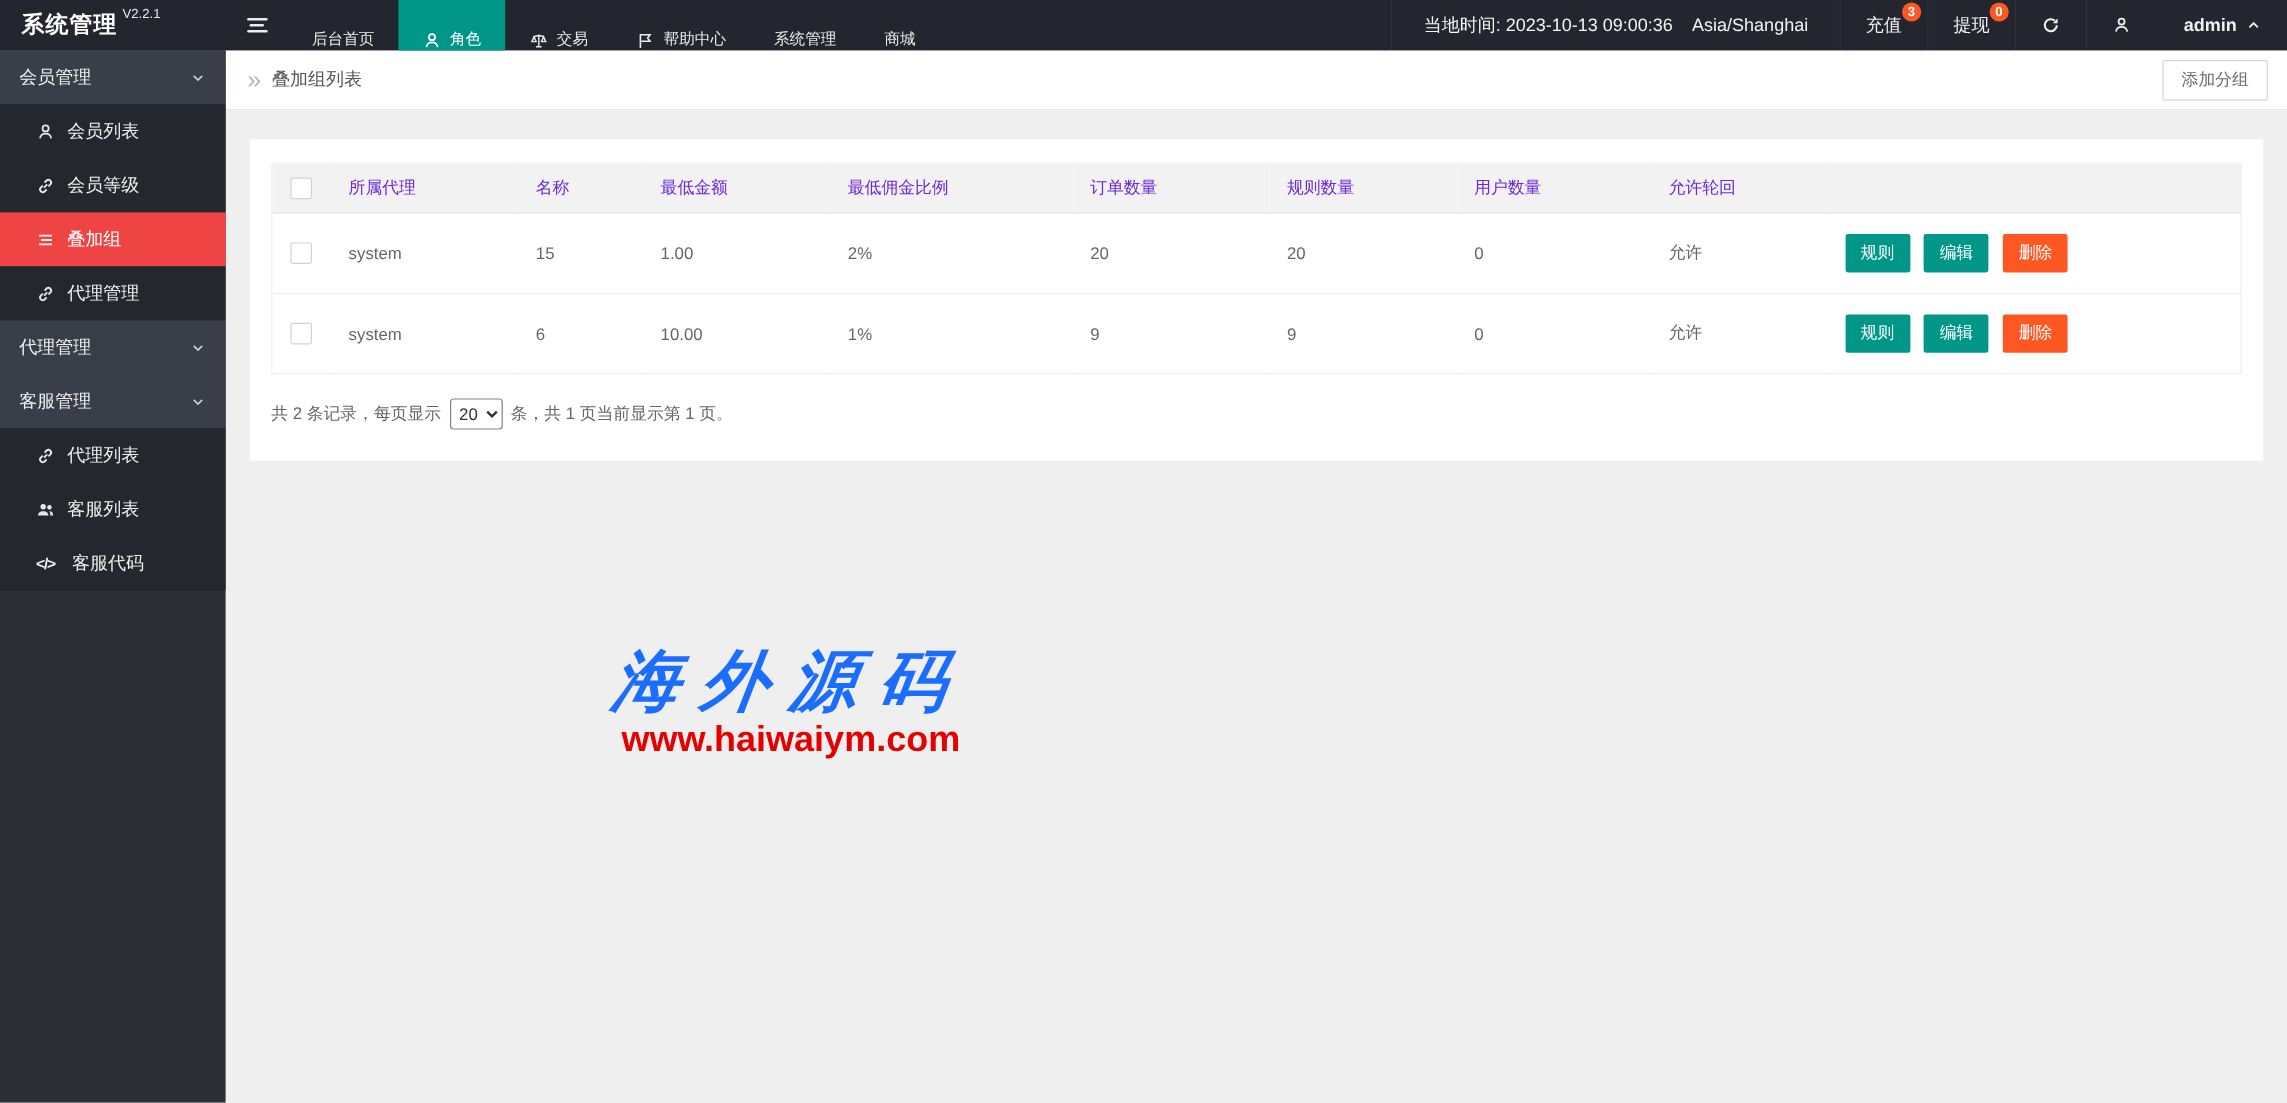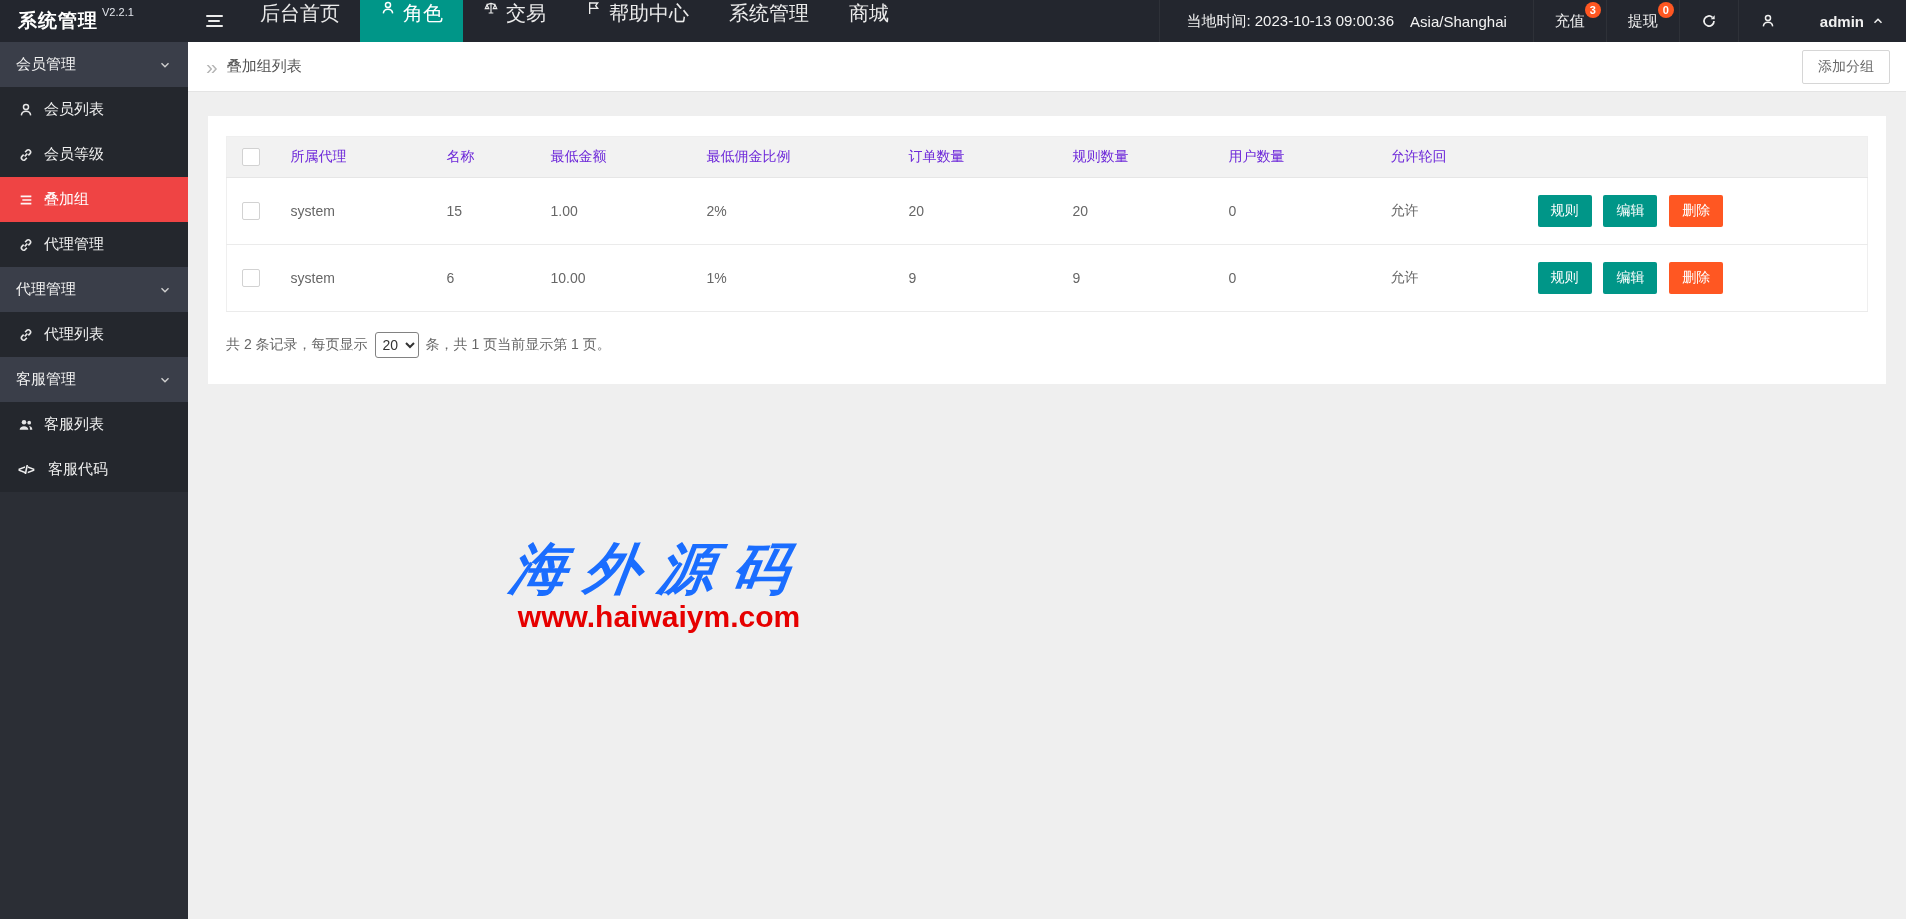--- a/index.html
+++ b/index.html
@@ -16,37 +16,37 @@
     position:absolute; top:0; left:0; right:0; height:42px;
     background:#23262e; display:flex; align-items:stretch; color:#f0f0f0; z-index:20;
   }
   .logo { width:188px; flex:0 0 188px; display:flex; align-items:center; padding-left:18px; }
   .logo-title { font-size:19px; font-weight:bold; color:#fff; letter-spacing:1px; }
   .logo-ver { font-size:11px; color:#e3e6ec; margin:6px 0 0 4px; align-self:flex-start; }
   .nav-toggle { width:52px; display:flex; flex-direction:column; justify-content:center; align-items:center; gap:3px; cursor:pointer; }
   .nav-toggle .bar { height:2px; background:#ececec; border-radius:1px; }
   .nav-toggle .b1 { width:17px; } .nav-toggle .b2 { width:12px; } .nav-toggle .b3 { width:17px; }
   .topnav { display:flex; align-items:stretch; }
-  .topnav-item { display:flex; align-items:flex-start; gap:7px; padding:0 20px; font-size:20px; color:#ebebeb; cursor:pointer; white-space:nowrap; }
+  .topnav-item { display:flex; align-items:flex-end; gap:7px; padding:0 20px; font-size:13px; color:#ebebeb; cursor:pointer; white-space:nowrap; }
   .topnav-item.active { background:#009688; color:#fff; }
   .ic16 { width:16px; height:16px; display:block; }
   .ic14 { width:14px; height:14px; display:block; }
   .topbar-right { margin-left:auto; display:flex; align-items:stretch; }
   .time-block { display:flex; align-items:center; gap:16px; padding:0 26px; font-size:15px; color:#f3f3f3; border-left:1px solid rgba(255,255,255,.05); }
   .top-item { position:relative; display:flex; align-items:center; gap:7px; justify-content:center; padding:0 21px; font-size:15px; cursor:pointer; border-left:1px solid rgba(255,255,255,.05); white-space:nowrap; }
   .badge {
     position:absolute; top:2px; right:5px; min-width:16px; height:16px; padding:0 4px;
     background:#ff5722; border-radius:8px; color:#fff; font-size:11px; line-height:16px; text-align:center; font-weight:bold;
   }
 
   
   .sidebar { position:absolute; top:42px; left:0; bottom:0; width:188px; background:#2b2e35; z-index:10; }
   .side-item { height:45px; display:flex; align-items:center; font-size:15px; color:#f0f0f0; cursor:pointer; }
   .side-header { background:#3a3e49; padding:0 16px; justify-content:space-between; }
-  .side-sub { background:#24272d; padding:0 18px; gap:10px; }
+  .side-sub { background:#24272d; padding:0 30px; gap:10px; }
   .side-sub.active { background:#ef4444; color:#fff; }
   .side-icon { width:16px; height:16px; flex:0 0 16px; opacity:.95; }
   .code-glyph { font-size:13px; font-weight:bold; letter-spacing:-1px; width:20px; flex:0 0 20px; }
 
   
   .main { position:absolute; left:188px; top:42px; right:0; bottom:0; background:#efefef; overflow:hidden; }
   .crumb-bar { height:50px; background:#fff; border-bottom:1px solid #e4e4e4; display:flex; align-items:center; padding:0 16px 0 18px; }
   .crumb-arrow { color:#b5b5b5; font-size:21px; margin-right:9px; line-height:1; }
   .crumb-title { font-size:15px; color:#555; }
   .btn-ghost { margin-left:auto; background:#fff; border:1px solid #d6d6d6; color:#6a6a6a; font-size:14px; padding:7px 15px; border-radius:2px; cursor:pointer; font-family:inherit; }
@@ -197,33 +197,33 @@
           <path d="M15.5 12.5L18 10a3.4 3.4 0 0 0-4.8-4.8L10.7 7.7"></path>
         </svg>
       <span>代理管理</span>
     </div>
     <div class="side-item side-header">
       <span>代理管理</span>
       <svg class="ic14" viewBox="0 0 24 24" fill="none" stroke="#cfcfcf" stroke-width="2.4">
           <path d="M6 9l6 6 6-6"></path>
         </svg>
     </div>
+    <div class="side-item side-header">
+      <span>客服管理</span>
+      <svg class="ic14" viewBox="0 0 24 24" fill="none" stroke="#cfcfcf" stroke-width="2.4">
+          <path d="M6 9l6 6 6-6"></path>
+        </svg>
+    </div>
     <div class="side-item side-sub">
       <svg class="side-icon" viewBox="0 0 24 24" fill="none" stroke="currentColor" stroke-width="2.4">
           <path d="M10 14l4-4"></path>
           <path d="M8.5 11.5L6 14a3.4 3.4 0 0 0 4.8 4.8l2.5-2.5"></path>
           <path d="M15.5 12.5L18 10a3.4 3.4 0 0 0-4.8-4.8L10.7 7.7"></path>
         </svg>
       <span>代理列表</span>
-    </div>
-    <div class="side-item side-header">
-      <span>客服管理</span>
-      <svg class="ic14" viewBox="0 0 24 24" fill="none" stroke="#cfcfcf" stroke-width="2.4">
-          <path d="M6 9l6 6 6-6"></path>
-        </svg>
     </div>
     <div class="side-item side-sub">
       <svg class="side-icon" viewBox="0 0 24 24" fill="currentColor">
           <circle cx="9" cy="8" r="3.4"></circle>
           <path d="M2.5 19c0-3.4 2.9-5.3 6.5-5.3s6.5 1.9 6.5 5.3z"></path>
           <circle cx="16.8" cy="8.6" r="2.8"></circle>
           <path d="M16.6 13.4c3 .4 4.9 2.2 4.9 5.6h-3.6a7.6 7.6 0 0 0-1.3-5.6z"></path>
         </svg>
       <span>客服列表</span>
     </div>

